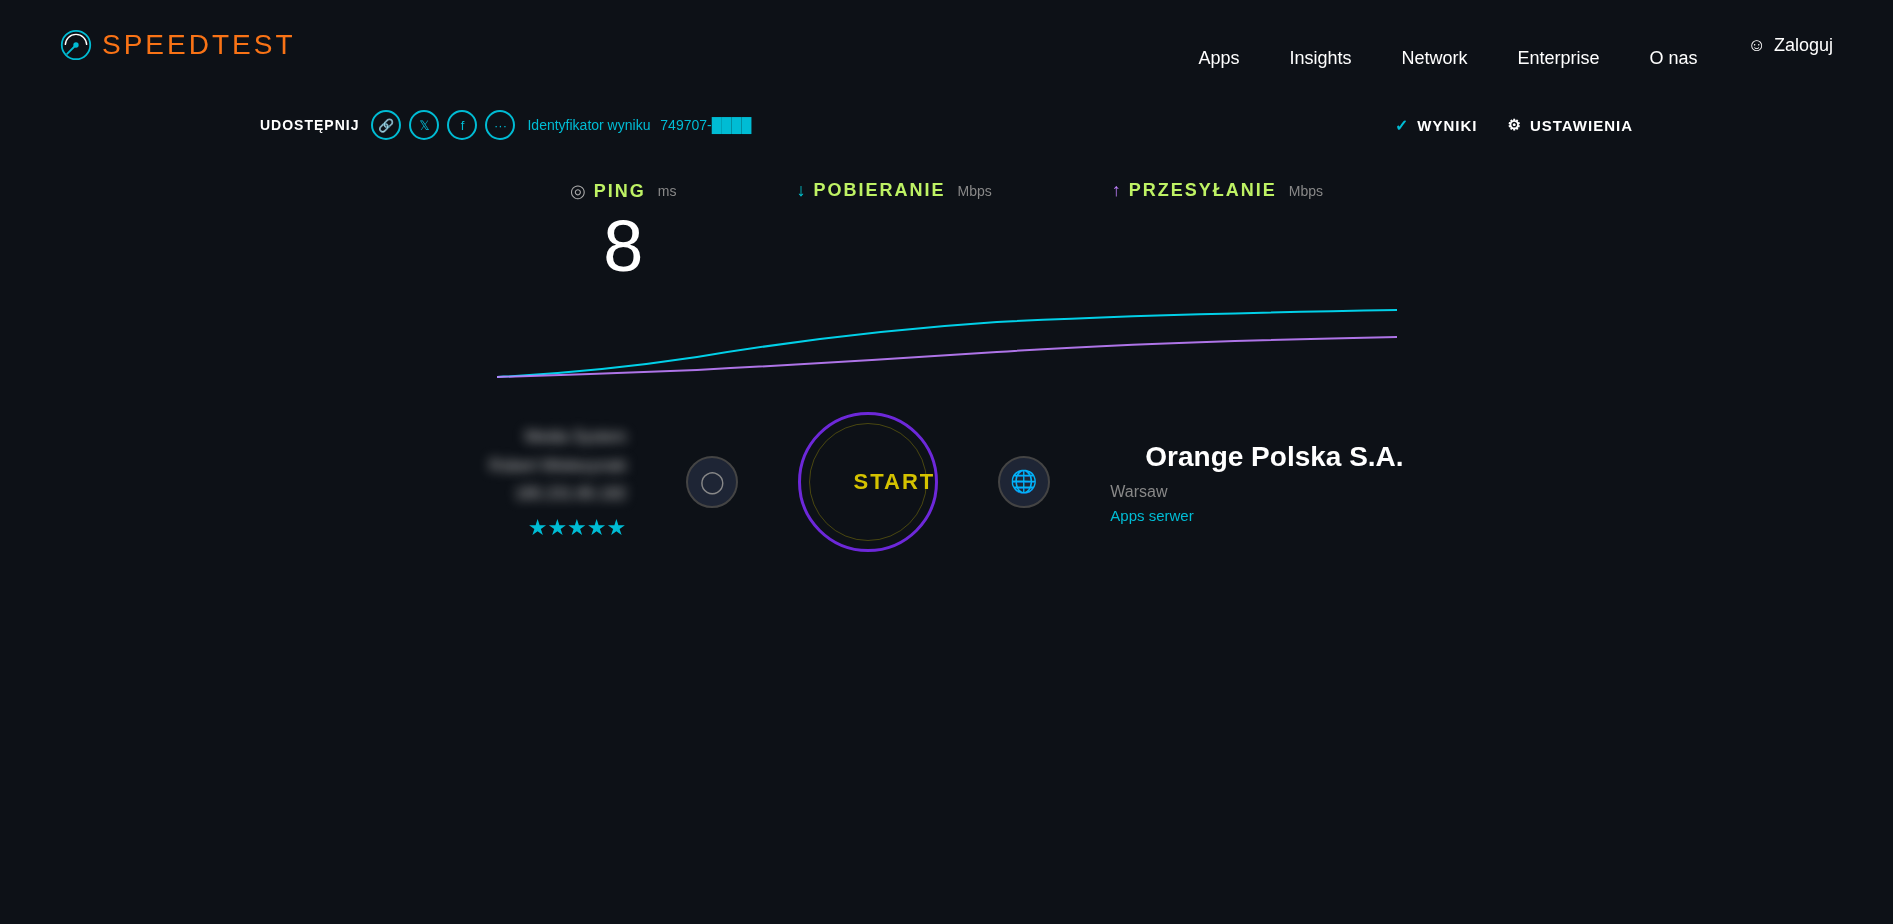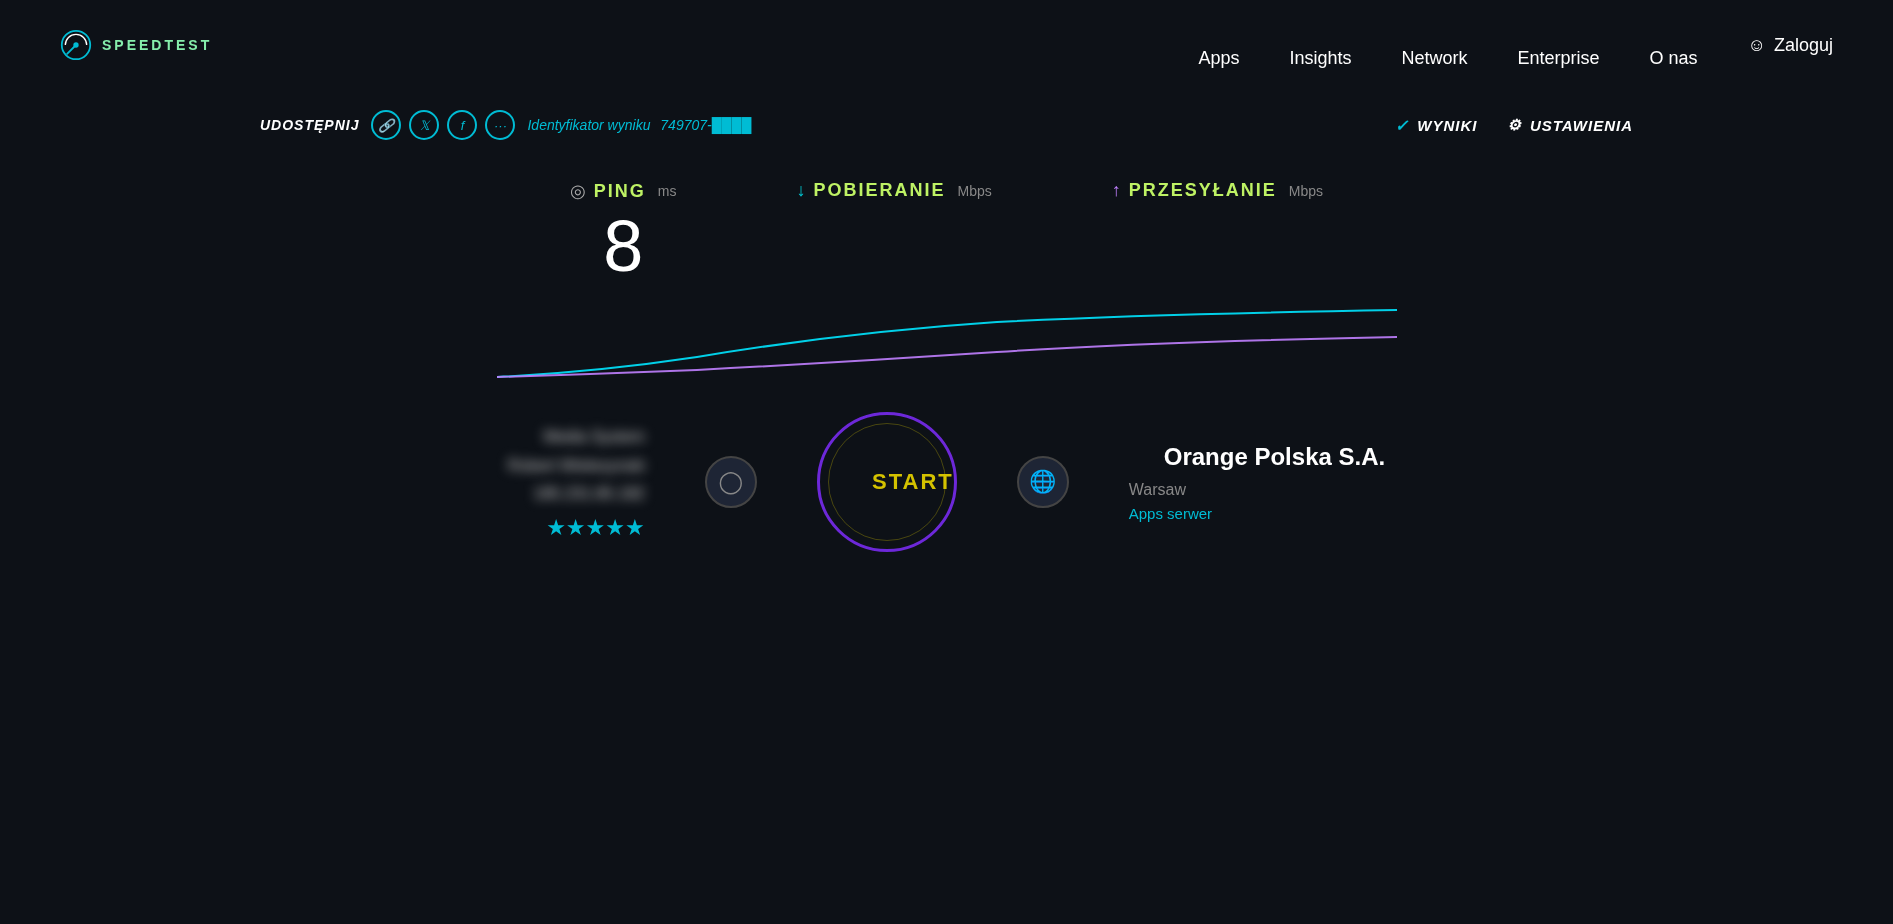--- a/index.html
+++ b/index.html
@@ -28,24 +28,24 @@
       align-items: center;
       gap: 10px;
     }
 
     .logo-icon {
       width: 32px;
       height: 32px;
     }
 
     .logo-text {
-      font-size: 14px;
-      font-weight: bold;
+      font-size: 28px;
+      font-weight: normal;
       letter-spacing: 3px;
-      color: #86efac;
+      color: #f97316;
     }
 
     .nav {
       display: flex;
       align-items: center;
       gap: 50px;
     }
 
     .nav-item {
       font-size: 18px;
@@ -65,21 +65,20 @@
     }
 
     
     .share-bar {
       display: flex;
       align-items: center;
       justify-content: space-between;
       padding: 0 260px;
       margin-top: 10px;
       height: 50px;
-      font-style: italic;
     }
 
     .share-left {
       display: flex;
       align-items: center;
       gap: 12px;
     }
 
     .share-label {
       font-size: 14px;
@@ -291,21 +290,21 @@
       cursor: pointer;
       color: #888;
       font-size: 22px;
     }
 
     .isp-info {
       text-align: left;
     }
 
     .isp-name {
-      font-size: 24px;
+      font-size: 28px;
       font-weight: bold;
       color: #ffffff;
       margin-left: 35px;
     }
 
     .isp-city {
       font-size: 16px;
       color: #888;
       margin-top: 10px;
     }

